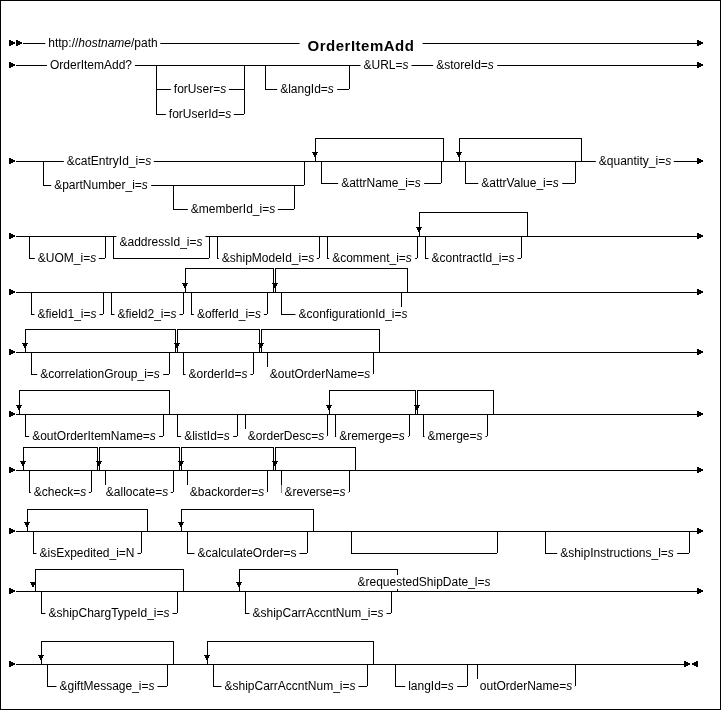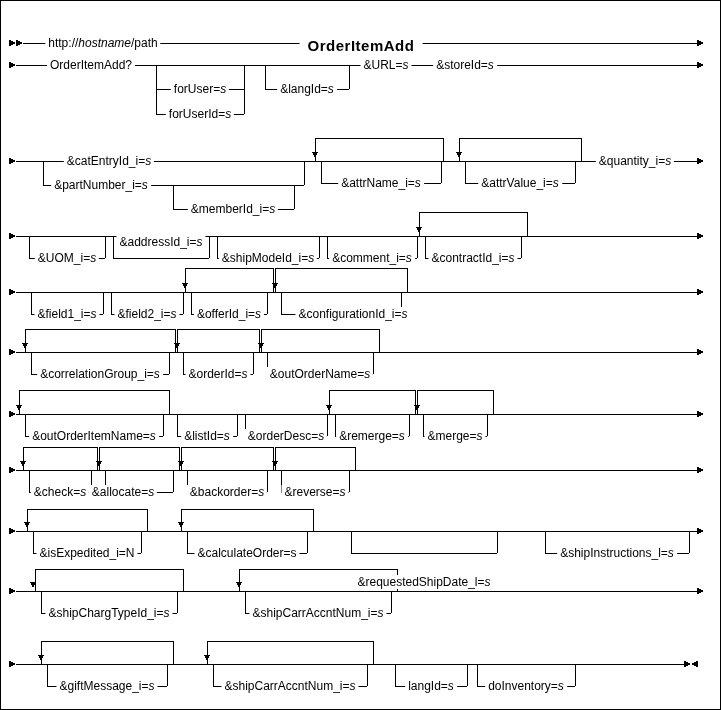--- a/index.html
+++ b/index.html
@@ -180,30 +180,30 @@
   <span class="lbl" style="left:217px;top:373px"><span>&amp;orderId=</span><i>s</i></span>
   <span class="lbl" style="left:319px;top:373px"><span>&amp;outOrderName=</span><i>s</i></span>
 
   <span class="lbl" style="left:93px;top:435px"><span>&amp;outOrderItemName=</span><i>s</i></span>
   <span class="lbl" style="left:206px;top:435px"><span>&amp;listId=</span><i>s</i></span>
   <span class="lbl" style="left:285px;top:435px"><span>&amp;orderDesc=</span><i>s</i></span>
   <span class="lbl" style="left:371px;top:435px"><span>&amp;remerge=</span><i>s</i></span>
   <span class="lbl" style="left:454px;top:435px"><span>&amp;merge=</span><i>s</i></span>
 
   <span class="lbl" style="left:59px;top:491px"><span>&amp;check=</span><i>s</i></span>
-  <span class="lbl" style="left:122px;top:491px"><span>&amp;allocate=</span><i>s</i></span>
+  <span class="lbl" style="left:136px;top:491px"><span>&amp;allocate=</span><i>s</i></span>
   <span class="lbl" style="left:226px;top:491px"><span>&amp;backorder=</span><i>s</i></span>
   <span class="lbl" style="left:314px;top:491px"><span>&amp;reverse=</span><i>s</i></span>
 
   <span class="lbl" style="left:86px;top:552px"><span>&amp;isExpedited_i=N</span></span>
   <span class="lbl" style="left:246px;top:552px"><span>&amp;calculateOrder=s</span></span>
   <span class="lbl" style="left:423px;top:581px"><span>&amp;requestedShipDate_l=</span><i>s</i></span>
   <span class="lbl" style="left:616px;top:552px"><span>&amp;shipInstructions_l=</span><i>s</i></span>
 
   <span class="lbl" style="left:108px;top:612px"><span>&amp;shipChargTypeId_i=</span><i>s</i></span>
   <span class="lbl" style="left:317px;top:612px"><span>&amp;shipCarrAccntNum_i=</span><i>s</i></span>
 
   <span class="lbl" style="left:106px;top:685px"><span>&amp;giftMessage_i=</span><i>s</i></span>
   <span class="lbl" style="left:289px;top:685px"><span>&amp;shipCarrAccntNum_i=</span><i>s</i></span>
   <span class="lbl" style="left:430px;top:685px"><span>langId=</span><i>s</i></span>
-  <span class="lbl" style="left:525px;top:685px"><span>doInventory=</span><i>s</i></span>
+  <span class="lbl" style="left:525px;top:685px"><span>outOrderName=</span><i>s</i></span>
 
 </div>
 
 </body></html>

